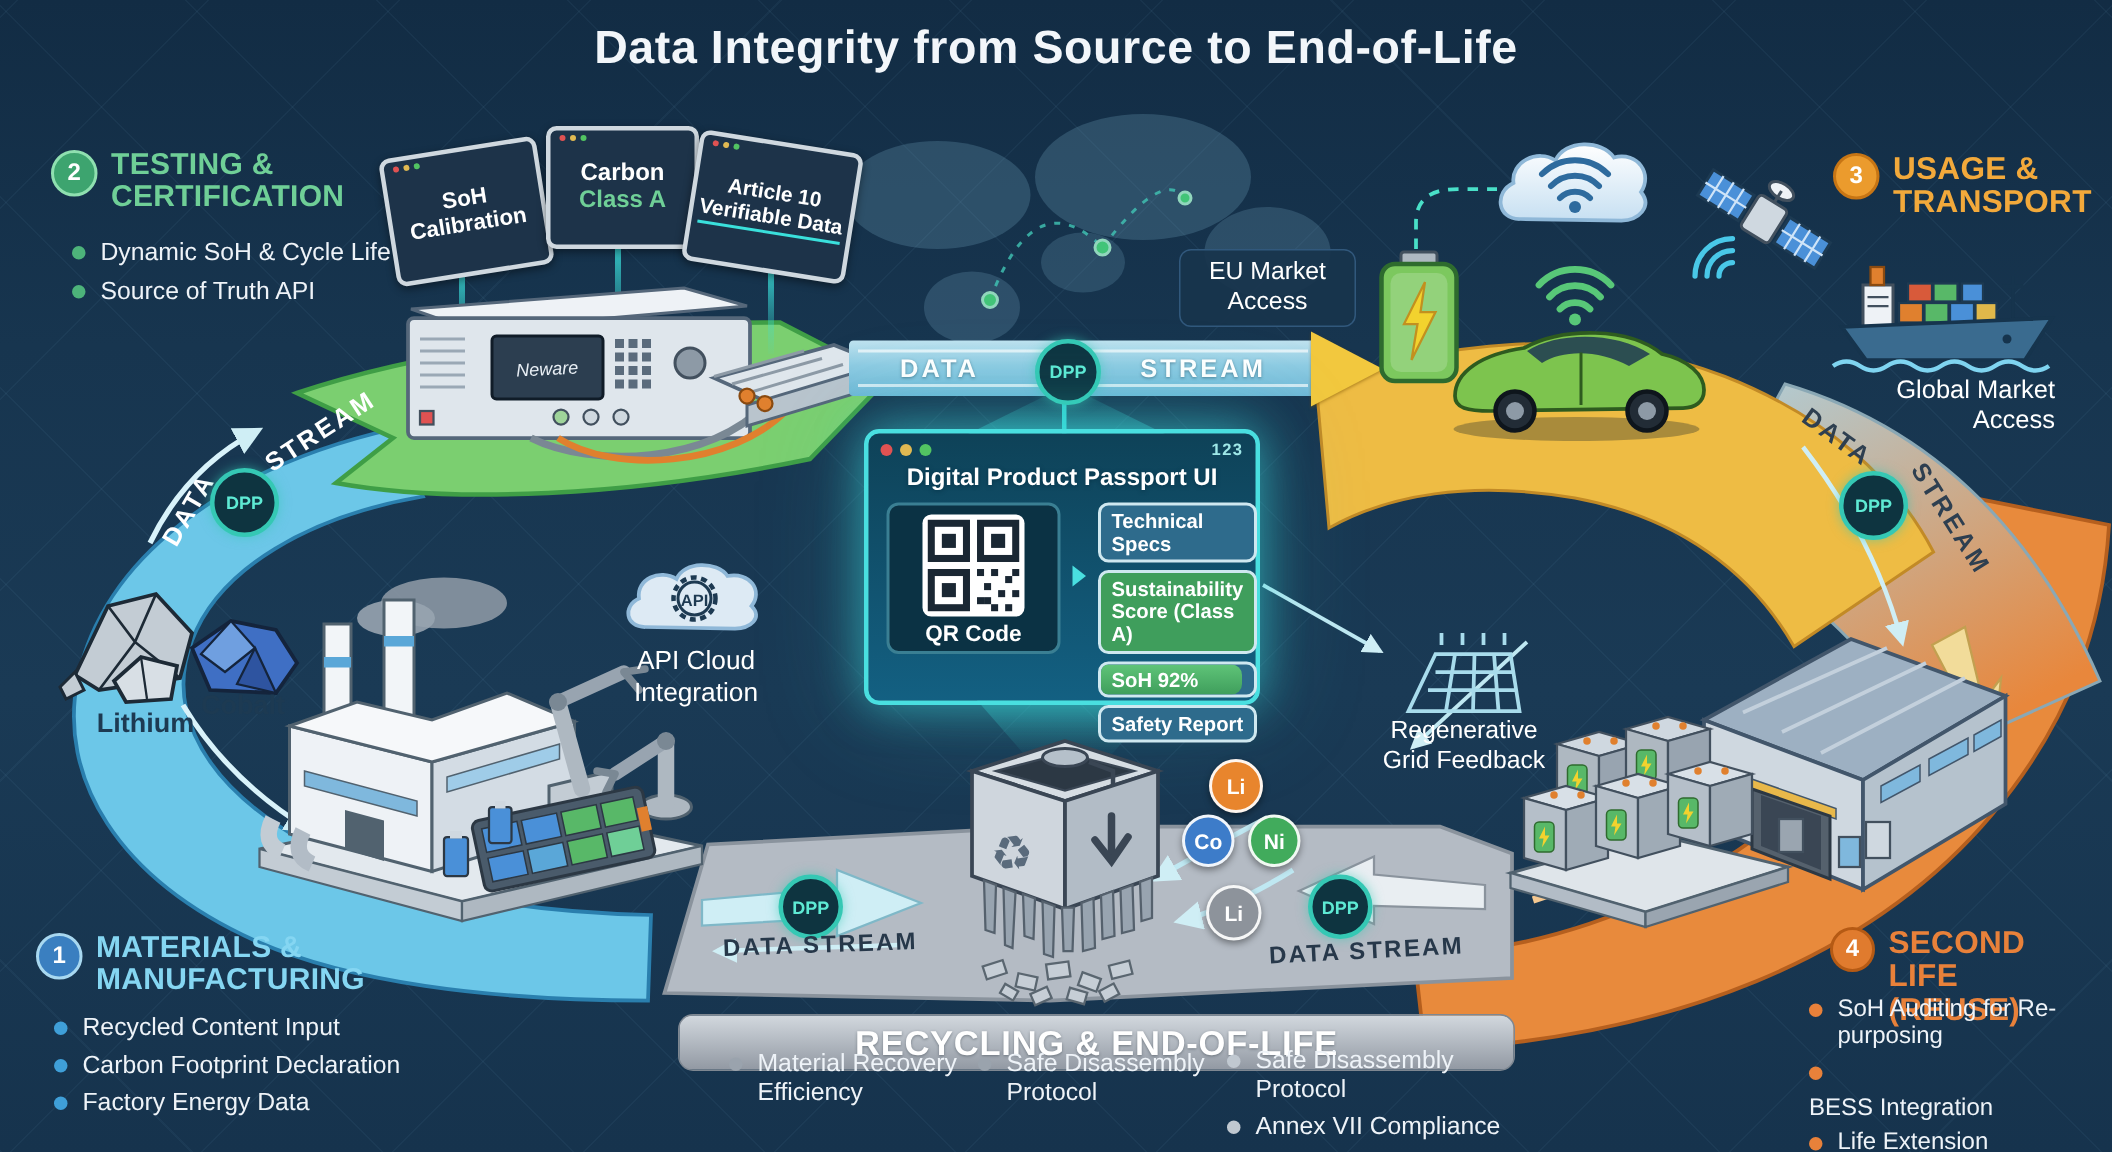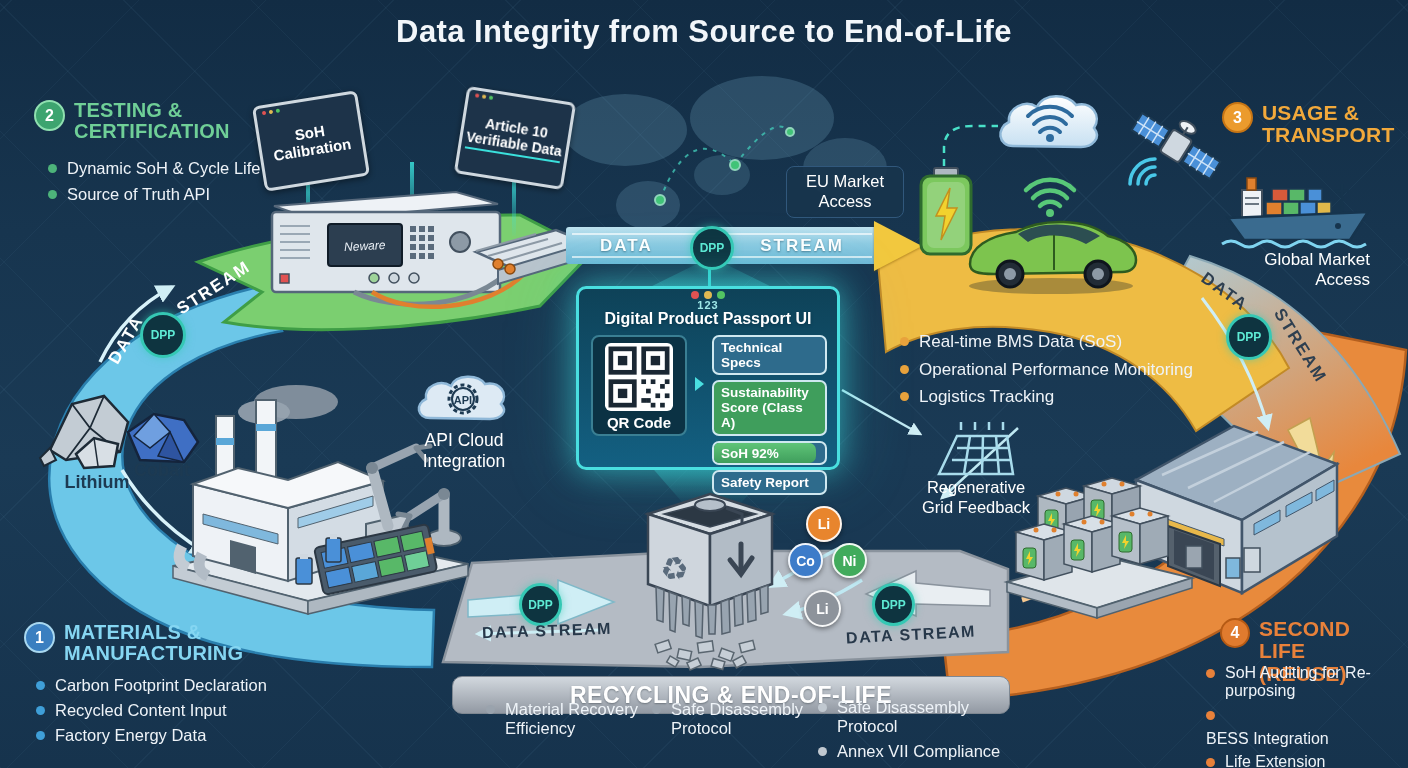--- a/index.html
+++ b/index.html
@@ -41,27 +41,27 @@
   .stream-bar .stream-word{color:#fff;font-size:17px;text-shadow:0 1px 2px rgba(20,60,80,.5);z-index:2;}
   .arrowhead-yellow{left:874px;top:221px;width:0;height:0;border-left:48px solid #f2c83e;
     border-top:25px solid transparent;border-bottom:25px solid transparent;filter:drop-shadow(0 1px 1px rgba(120,80,0,.5));}
   
   .eu-box{left:786px;top:166px;width:108px;padding:5px 4px;background:rgba(24,52,76,.92);
     border:1px solid #31587c;border-radius:8px;text-align:center;font-size:16.5px;line-height:1.2;color:#fff;}
   
   .dpp-panel{left:576px;top:286px;width:258px;height:178px;border-radius:10px;
     background:linear-gradient(180deg,#0e4258 0%,#136082 100%);
     border:3px solid #49dfe0;box-shadow:0 0 30px rgba(60,224,224,.55),0 0 70px rgba(60,224,224,.25);z-index:6;}
-  .panel-header{height:18px;display:flex;align-items:center;padding:2px 8px 0;justify-content:space-between;flex-direction:column;}
+  .panel-header{height:18px;display:flex;align-items:center;padding:2px 8px 0;justify-content:space-between;}
   .pdots{display:flex;gap:5px;} .pdots i{width:8px;height:8px;border-radius:50%;}
   .panel-badge{color:#9fe8e8;font-size:11px;font-weight:bold;letter-spacing:1px;}
   .panel-title{text-align:center;font-size:16px;font-weight:bold;color:#fff;margin-top:1px;
     text-shadow:0 1px 3px rgba(0,40,60,.6);}
   .panel-body{display:flex;gap:8px;padding:7px 10px 0 12px;align-items:flex-start;}
-  .qr-wrap{background:#0b3244;border:2px solid #3a7f93;border-radius:8px;padding:6px 12px 3px;
+  .qr-wrap{background:#0b3244;border:2px solid #3a7f93;border-radius:8px;padding:6px 22px 3px;
     display:flex;flex-direction:column;align-items:center;gap:3px;}
   .qr-label{color:#fff;font-weight:bold;font-size:15px;}
   .chev{margin-top:42px;width:0;height:0;border-left:9px solid #49dfe0;border-top:7px solid transparent;
     border-bottom:7px solid transparent;}
   .rows{display:flex;flex-direction:column;gap:5px;width:132px;}
   .prow{border:2px solid #cfe8f0;border-radius:7px;background:#2e6b8c;color:#fff;font-weight:bold;
     font-size:13.5px;line-height:1.12;padding:3px 7px;box-sizing:border-box;}
   .prow.green{background:#3f9e5c;}
   .prow.soh{position:relative;padding:0;overflow:hidden;height:24px;}
   .soh-fill{position:absolute;left:0;top:0;bottom:0;background:linear-gradient(180deg,#5fc478,#3f9e5c);
@@ -171,20 +171,29 @@
   </div>
 
   <div class="abs monitor z4" style="left:258px;top:98px;width:100px;height:80px;transform:rotate(-9deg);font-size:15px;">
     <span class="mdots">
         <i style="background:#e05252;"></i>
         <i style="background:#e0b952;"></i>
         <i style="background:#52c462;"></i>
       </span>
     <div>SoH</div>
     <div>Calibration</div>
+  </div>
+  <div class="abs monitor z4" style="left:364px;top:84px;width:96px;height:76px;font-size:16px;">
+    <span class="mdots">
+        <i style="background:#e05252;"></i>
+        <i style="background:#e0b952;"></i>
+        <i style="background:#52c462;"></i>
+      </span>
+    <div>Carbon</div>
+    <div style="color:#6fcf97;">Class A</div>
   </div>
   <div class="abs monitor z4" style="left:460px;top:94px;width:104px;height:82px;transform:rotate(9deg);font-size:14px;">
     <span class="mdots">
         <i style="background:#e05252;"></i>
         <i style="background:#e0b952;"></i>
         <i style="background:#52c462;"></i>
       </span>
     <div>Article 10</div>
     <div style="border-bottom:2px solid #3ae0dc;padding-bottom:2px;">Verifiable Data</div>
   </div>
@@ -466,34 +475,20 @@
         <div class="prow green">Sustainability Score (Class A)</div>
         <div class="prow soh">
           <div class="soh-fill" style="width: 92%;"></div>
           <span class="soh-label">SoH 92%</span>
         </div>
         <div class="prow">Safety Report</div>
       </div>
     </div>
   </div>
 
-  <div class="abs bullets z7" style="left:900px;top:332px;width:310px;gap:8px;">
-    <div class="bullet" style="font-size:17px;">
-        <span class="dot" style="background:#e8a23c;"></span>
-        <span>Real-time BMS Data (SoS)</span>
-      </div>
-    <div class="bullet" style="font-size:17px;">
-        <span class="dot" style="background:#e8a23c;"></span>
-        <span>Operational Performance Monitoring</span>
-      </div>
-    <div class="bullet" style="font-size:17px;">
-        <span class="dot" style="background:#e8a23c;"></span>
-        <span>Logistics Tracking</span>
-      </div>
-  </div>
 
   <svg class="abs z4" width="86" height="58" viewBox="0 0 86 58" style="left:933px;top:420px;">
     <g stroke="#a8dcec" stroke-width="2.5" fill="none">
       <path d="M 28,2 L 28,10 M 42,2 L 42,10 M 56,2 L 56,10 M 70,2 L 70,10"></path>
       <polygon points="6,54 24,16 74,16 80,54"></polygon>
       <path d="M 37,16 L 31,54 M 50,16 L 49,54 M 63,16 L 66,54 M 19,40 L 78,40 M 24,28 L 76,28"></path>
     </g>
   </svg>
   <div class="abs plain-label z6" style="left:898px;top:478px;width:156px;font-size:16.5px;">
     <div>Regenerative</div>
@@ -574,25 +569,25 @@
     <div class="stage-head">
       <div class="num-badge" style="background:#3a7fc0;border-color:#a8d8f0;">1</div>
       <div class="stage-title" style="color:#85d6f2;">
         <div>MATERIALS &amp;</div>
         <div>MANUFACTURING</div>
       </div>
     </div>
     <div class="bullets" style="margin:11px 0 0 12px;gap:6px;">
       <div class="bullet">
           <span class="dot" style="background:#3f9fd8;"></span>
-          <span>Carbon Footprint Declaration</span>
+          <span>Recycled Content Input</span>
         </div>
       <div class="bullet">
           <span class="dot" style="background:#3f9fd8;"></span>
-          <span>Recycled Content Input</span>
+          <span>Carbon Footprint Declaration</span>
         </div>
       <div class="bullet">
           <span class="dot" style="background:#3f9fd8;"></span>
           <span>Factory Energy Data</span>
         </div>
     </div>
   </div>
 
   <svg class="abs z4" width="196" height="148" viewBox="0 0 196 148" style="left:1002px;top:476px;">
     <polygon points="5,106 95,132 190,102 100,80" fill="#dfe5ea" stroke="#51626f" stroke-width="2"></polygon>

